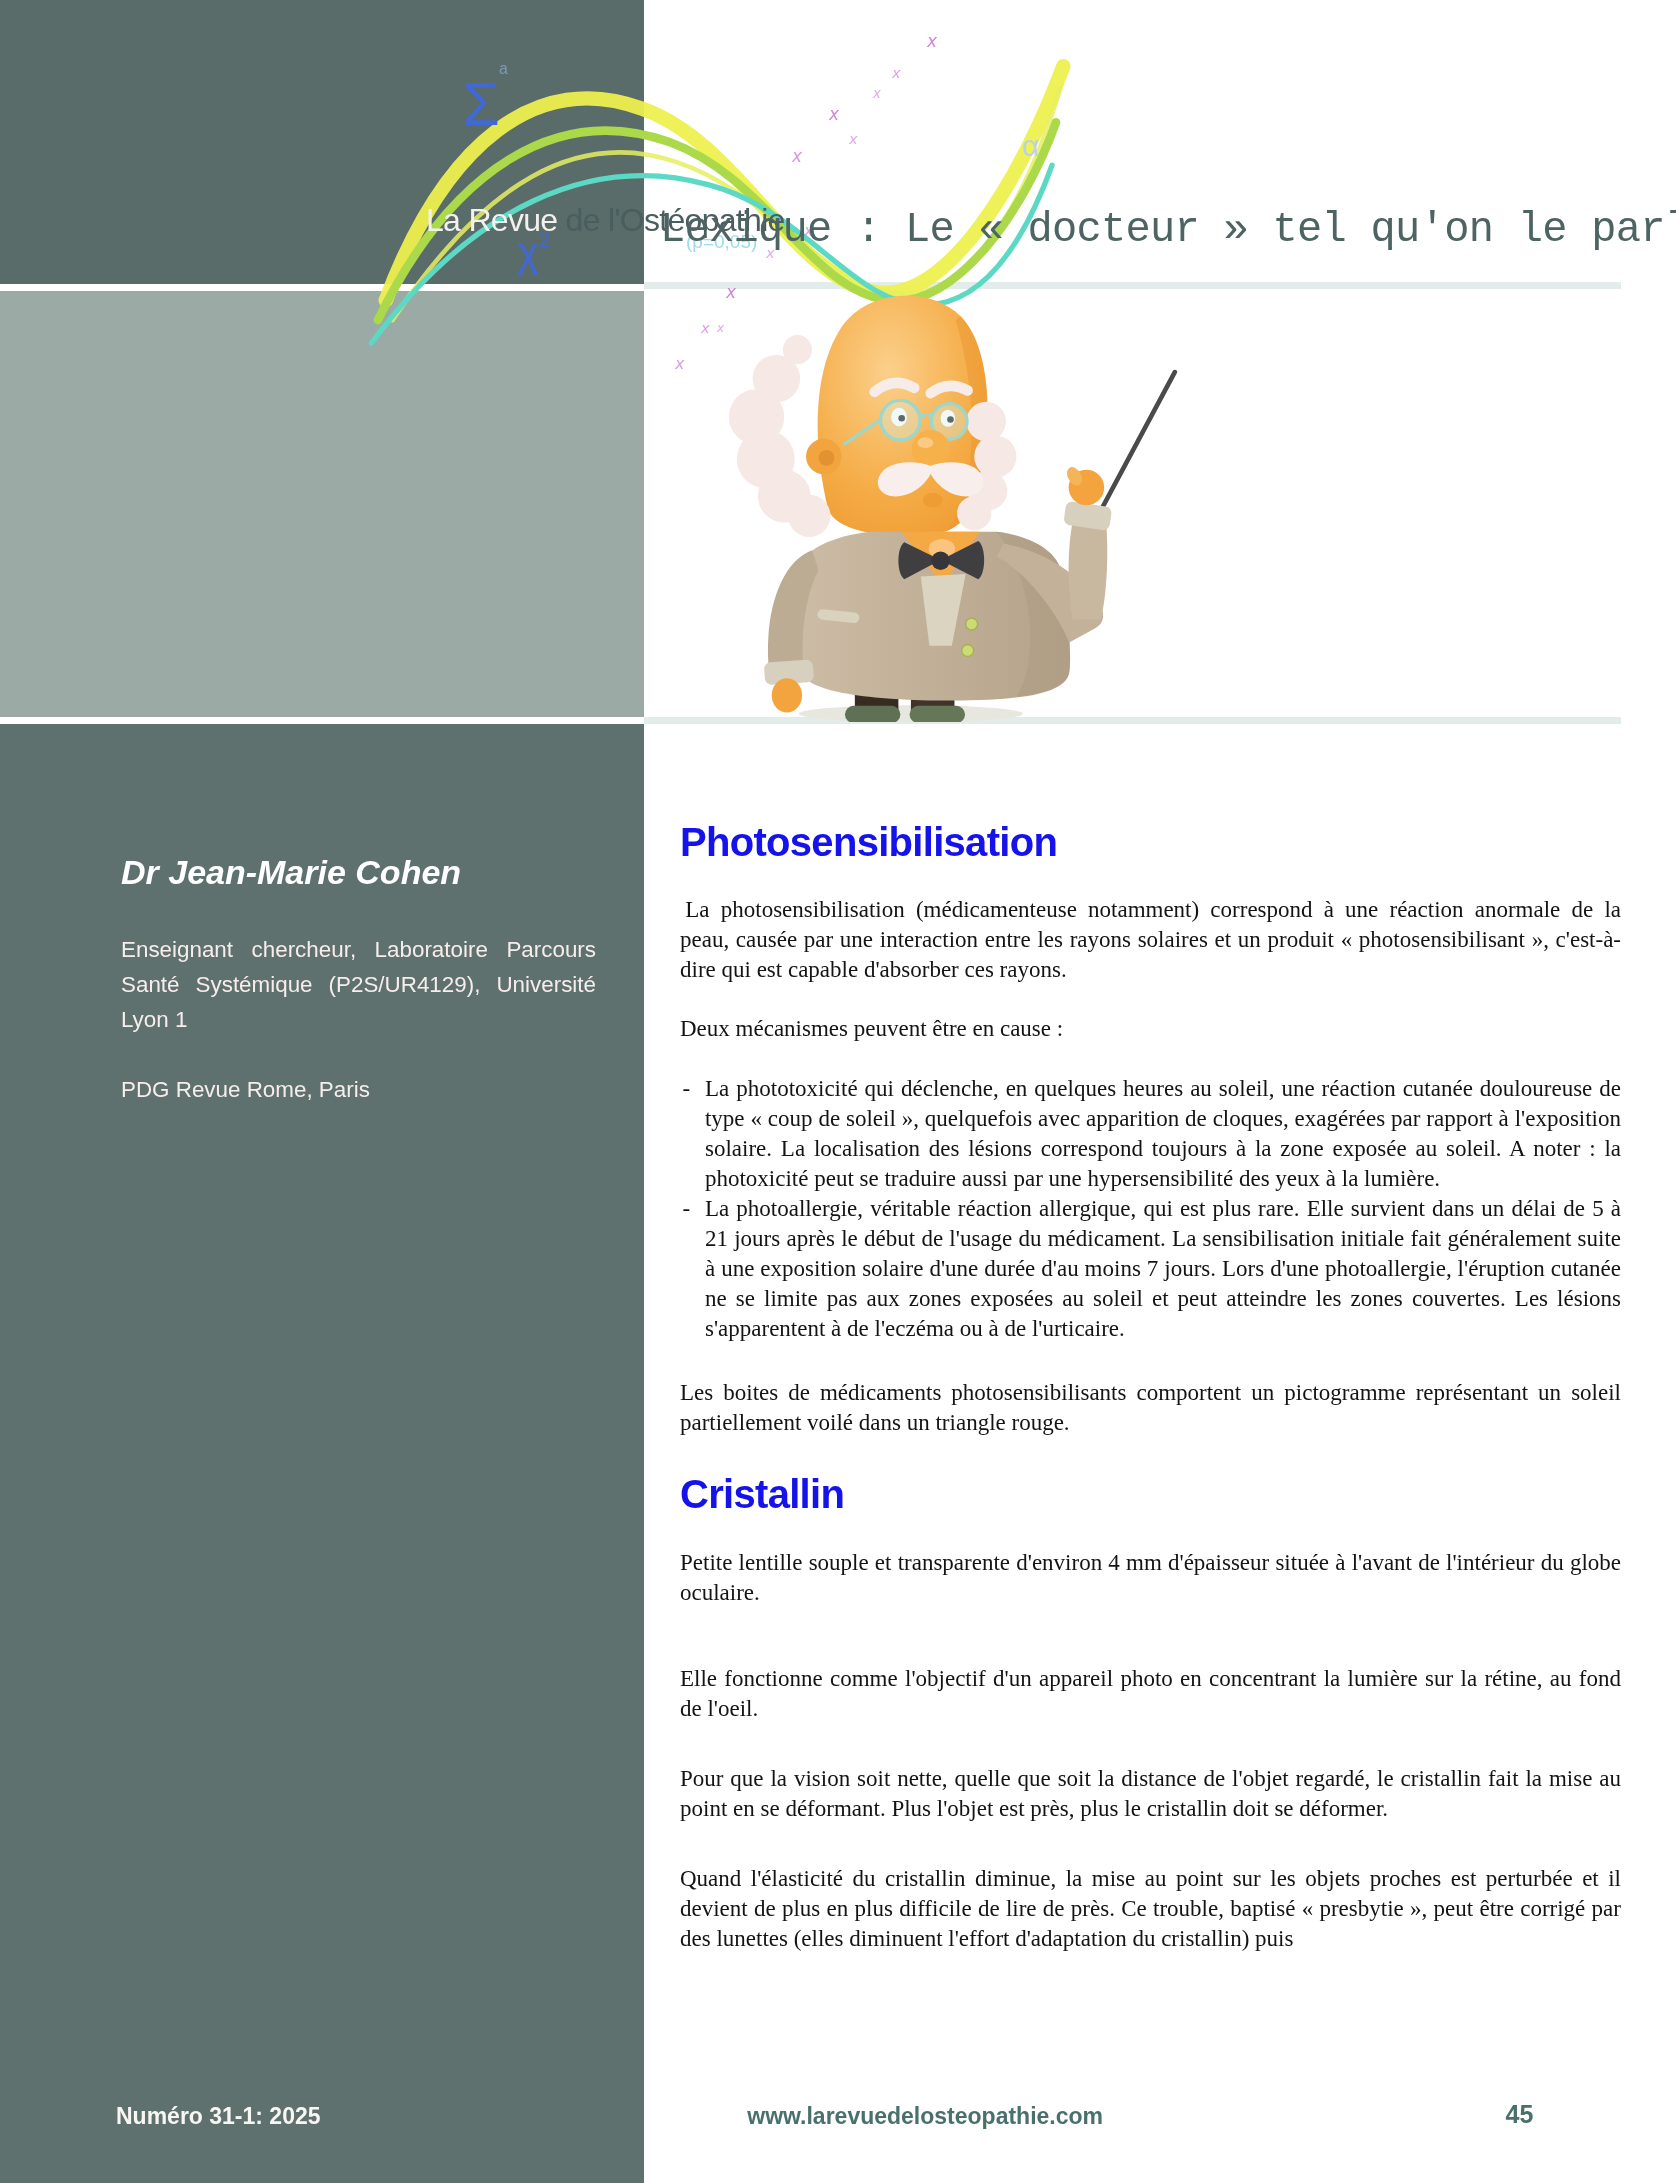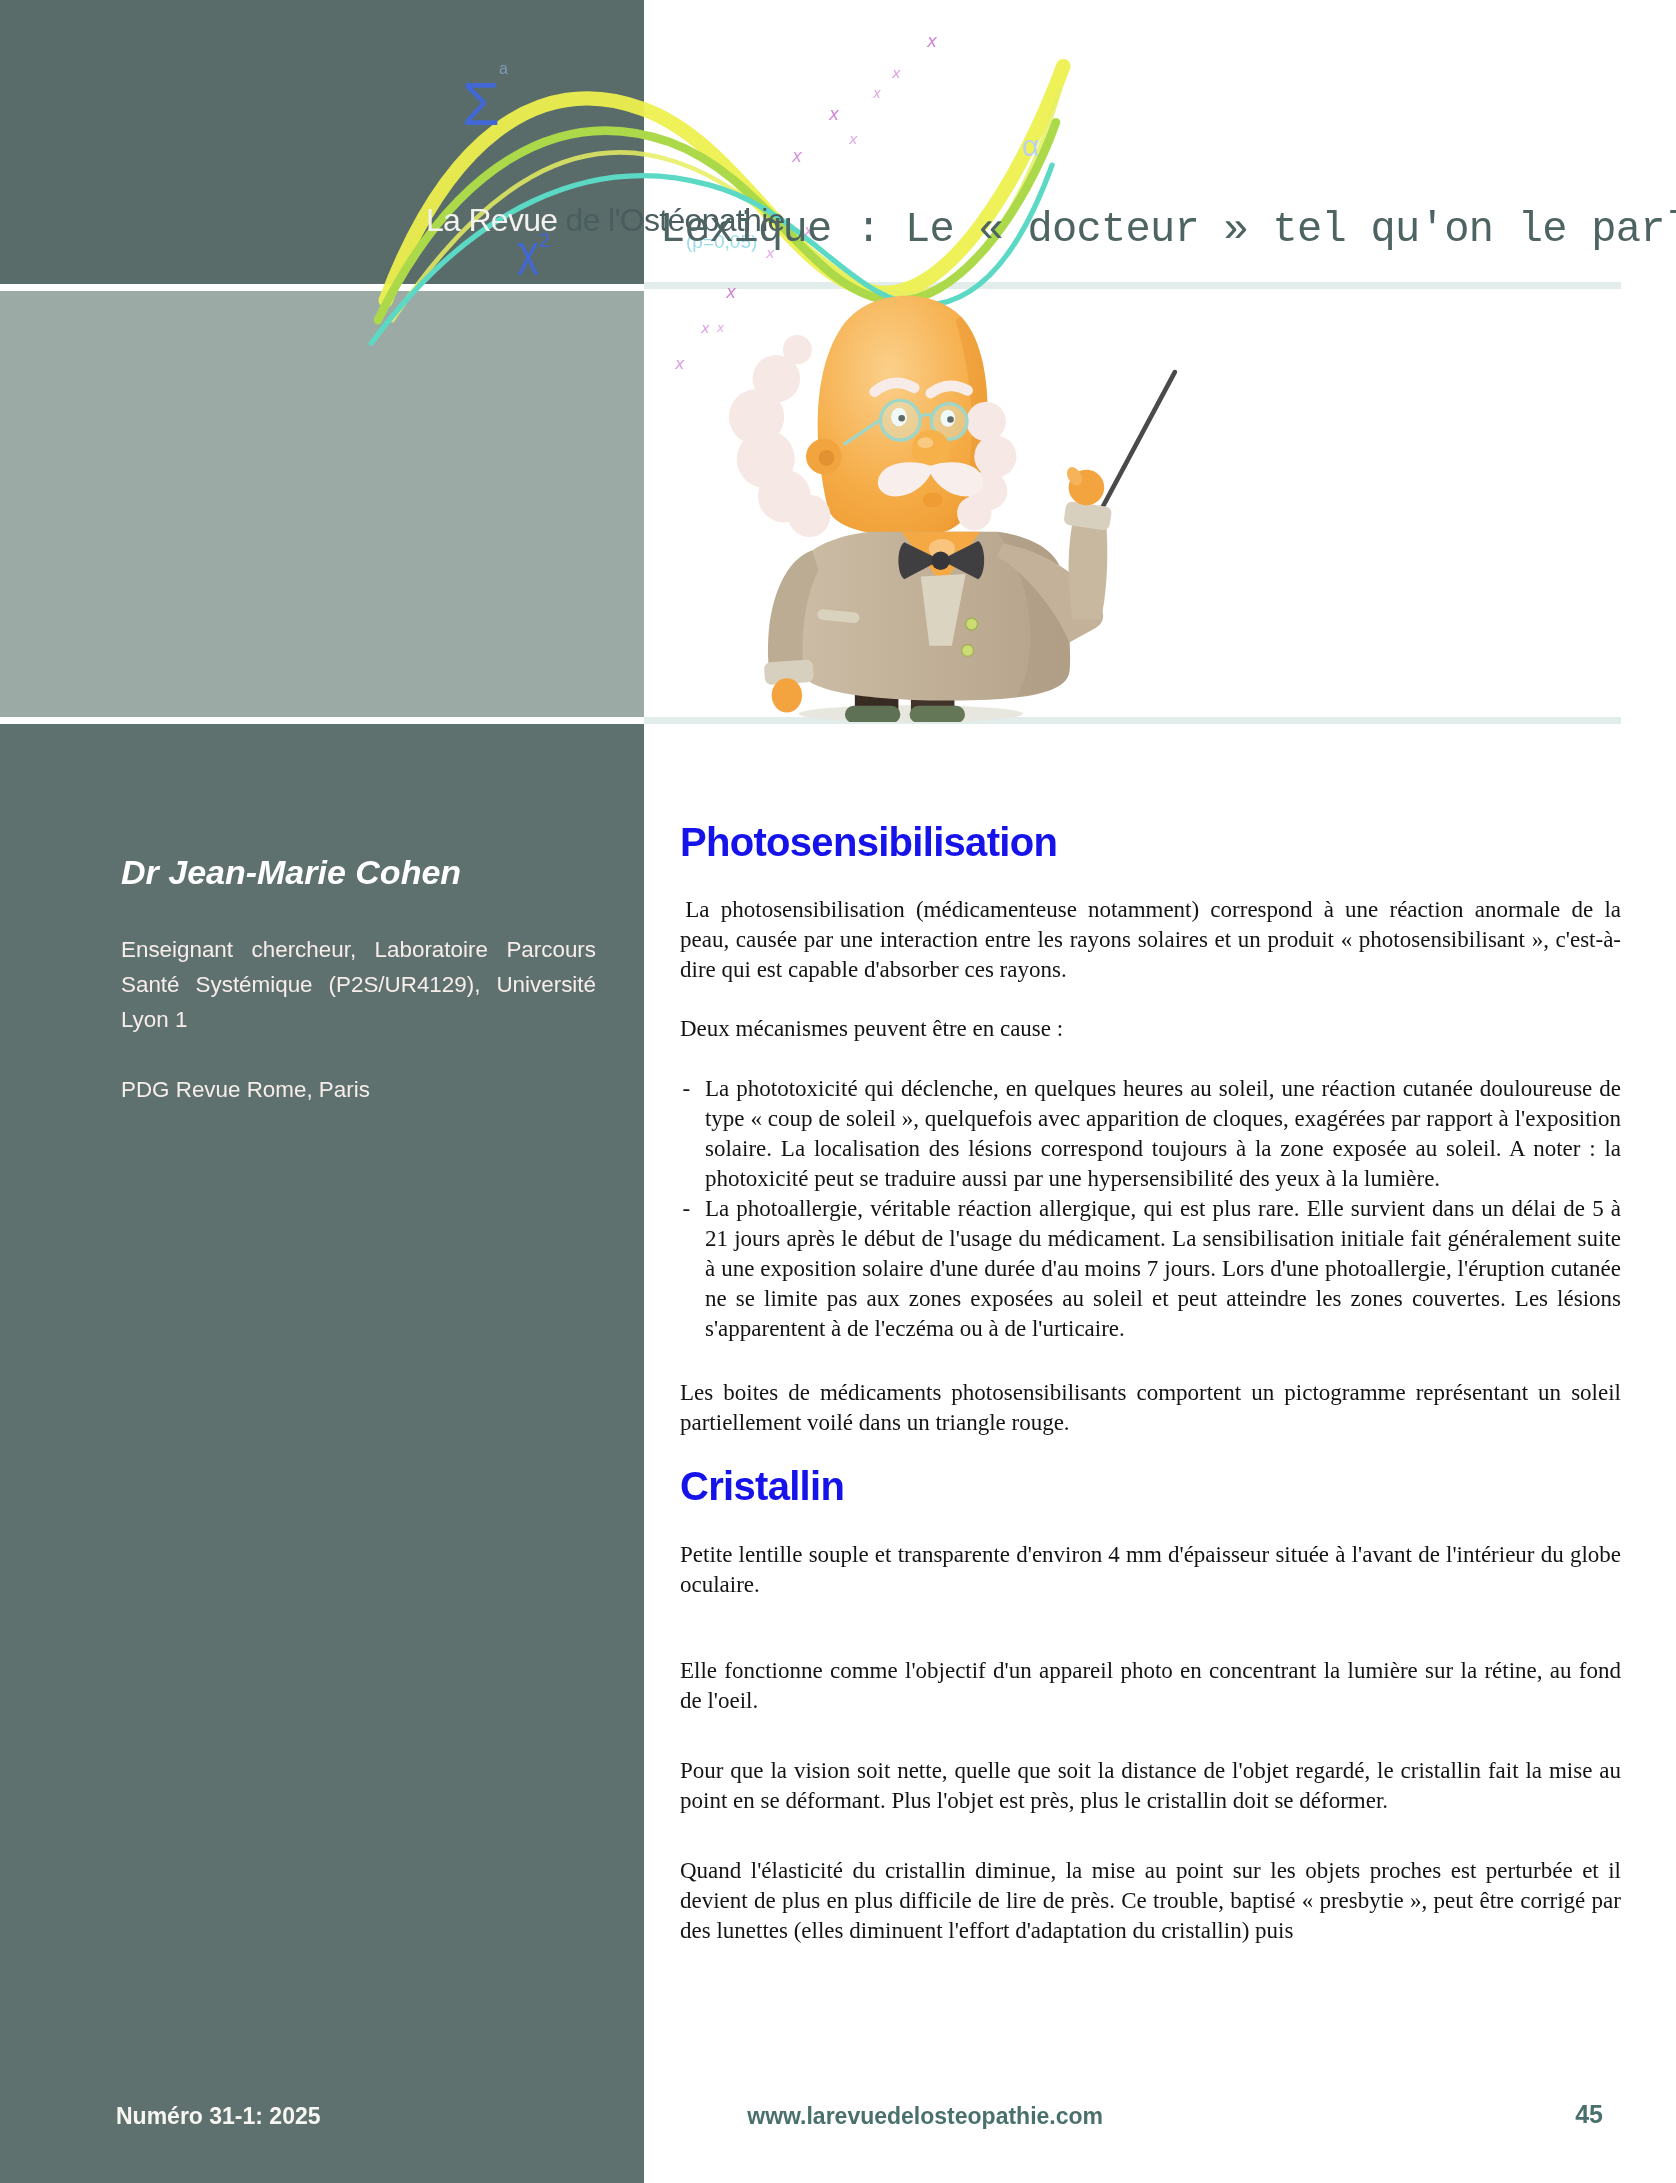--- a/index.html
+++ b/index.html
@@ -43,36 +43,36 @@
   .affiliation{left:121px;top:932px;width:475px;font-family:"Liberation Sans",sans-serif;
                font-size:22.4px;line-height:35px;text-align:justify;color:#f7edeb;}
   .role{left:121px;top:1077px;width:475px;font-family:"Liberation Sans",sans-serif;
         font-size:22.4px;color:#f7edeb;}
 
   
   .main{left:680px;top:822px;width:941px;font-size:23px;line-height:30px;color:#141414;}
   .main h1,.main h2{font-family:Liberation Sans, sans-serif;font-size:40px;line-height:41px;
           color:#1513ea;letter-spacing:-0.7px;margin:0;}
   .main h1{margin-bottom:32px;}
-  .main h2{margin-top:28px;margin-bottom:33px;}
+  .main h2{margin-top:36px;margin-bottom:33px;}
   .para{margin:0;text-align:justify;hyphens:manual;-webkit-hyphens:manual;}
   .p-first{text-indent:5.3px;}
   .mt44{margin-top:29px;} .mt52{margin-top:34px;} .mt60{margin-top:40px;} .mt85{margin-top:56px;}
   .bullets{margin-top:30px;}
   .bullet{display:flex;}
   .dash{flex:none;width:22.4px;padding-left:2.6px;}
   .btext{flex:1;text-align:justify;hyphens:manual;-webkit-hyphens:manual;}
   .source{font-style:italic;}
 
   
   .footer-issue{left:116px;top:2103px;font-family:"Liberation Sans",sans-serif;
                 font-size:23px;font-weight:bold;color:#f8f6f3;}
   .footer-site{left:681px;top:2103px;width:422px;text-align:right;
                font-family:"Liberation Sans",sans-serif;font-size:23px;font-weight:bold;color:#4a706d;}
-  .footer-page{left:1520px;top:2100px;width:83px;text-align:right;
+  .footer-page{left:1478px;top:2100px;width:83px;text-align:center;
                font-family:"Liberation Sans",sans-serif;font-size:25px;font-weight:bold;color:#4a706d;}
 </style>
 </head>
 <body>
 
 <div>
 
   <div class="abs block-top"></div>
   <div class="abs block-mid"></div>
   <div class="abs block-bottom"></div>

